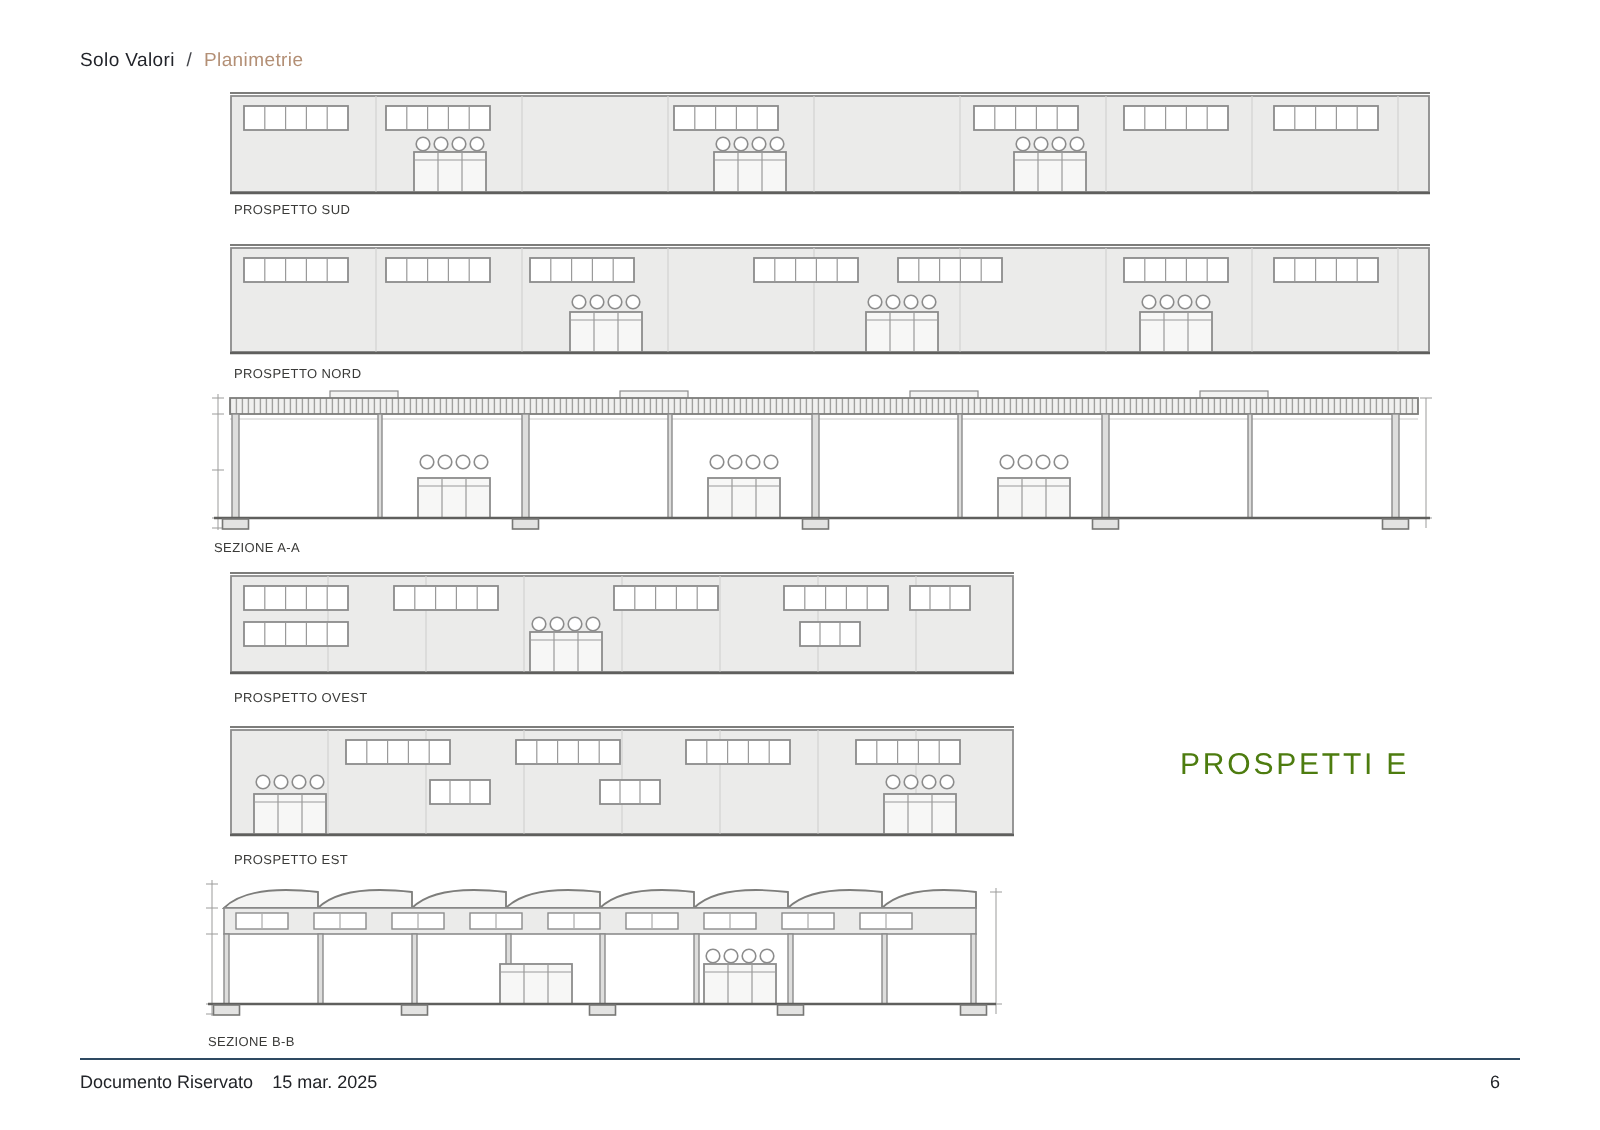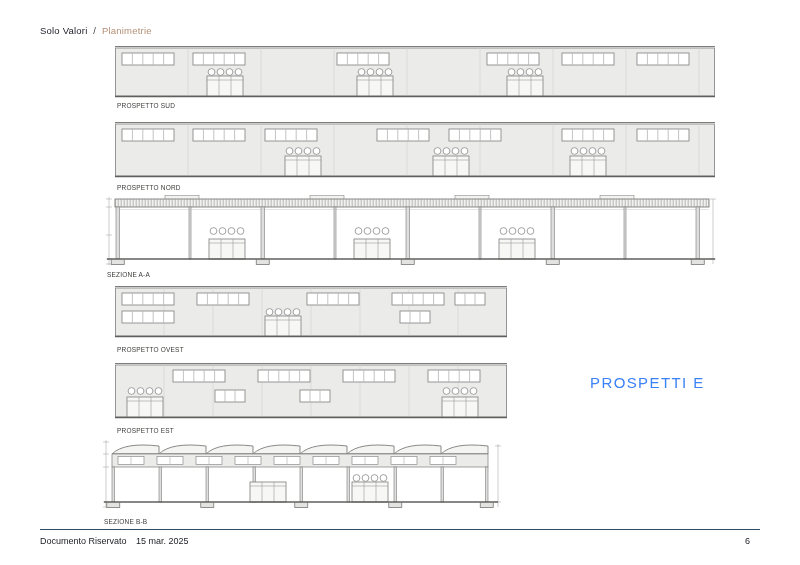--- a/index.html
+++ b/index.html
@@ -9,21 +9,21 @@
 
   .breadcrumb { position:absolute; left:40px; top:25px; font-size:9.5px; color:#22242a; letter-spacing:.2px; }
   .breadcrumb .sep { color:#44464c; margin:0 3px; }
   .breadcrumb .secondary { color:#b38f75;text-align:right; }
 
   .fig { position:absolute; }
   .fig svg { display:block; }
   .fig figcaption { font-size:6.5px; color:#3a3a38; margin:2px 0 0 2px; letter-spacing:.2px; }
 
   .side-title { position:absolute; left:590px; top:372px; font-size:15px; letter-spacing:1.4px;
-                color:#3b82f6; line-height:21px; font-weight:400; }
+                color:#4d7c0f; line-height:21px; font-weight:400; }
 
   .footer-rule { position:absolute; left:40px; top:529px; width:720px; height:1px; background:#2e4a62; }
   .footer-text { position:absolute; left:40px; top:536px; font-size:9px; color:#222428; }
   .footer-text .date { margin-left:7px; }
   .page-number { position:absolute; right:50px; top:536px; font-size:9px; color:#222428; }
 </style>
 </head>
 <body>
 
 <div class="page">

